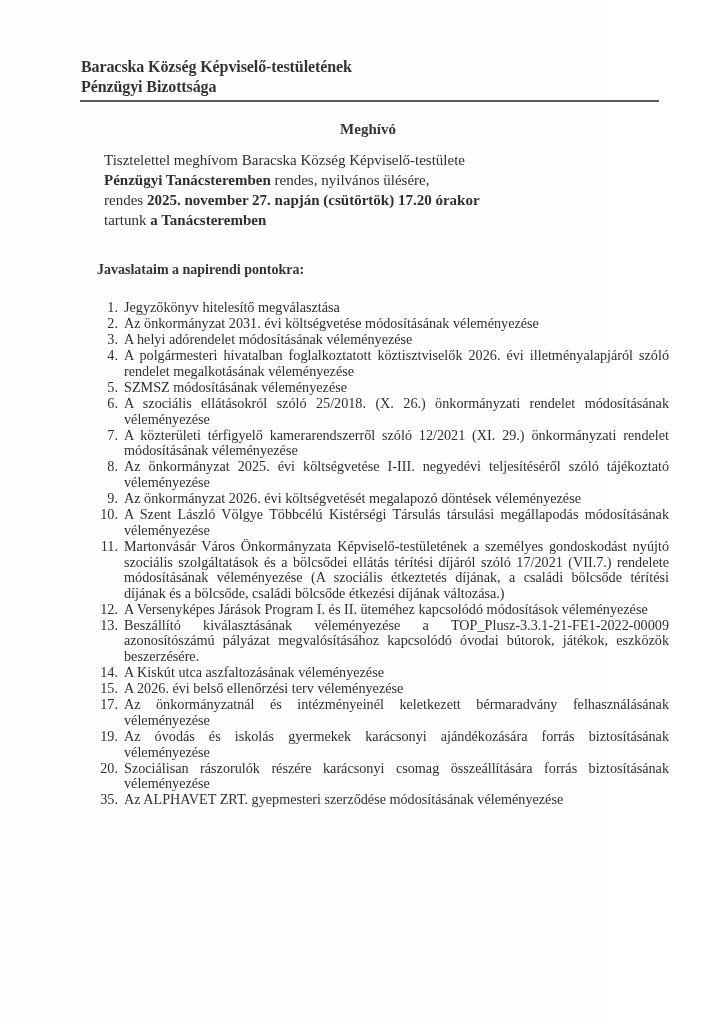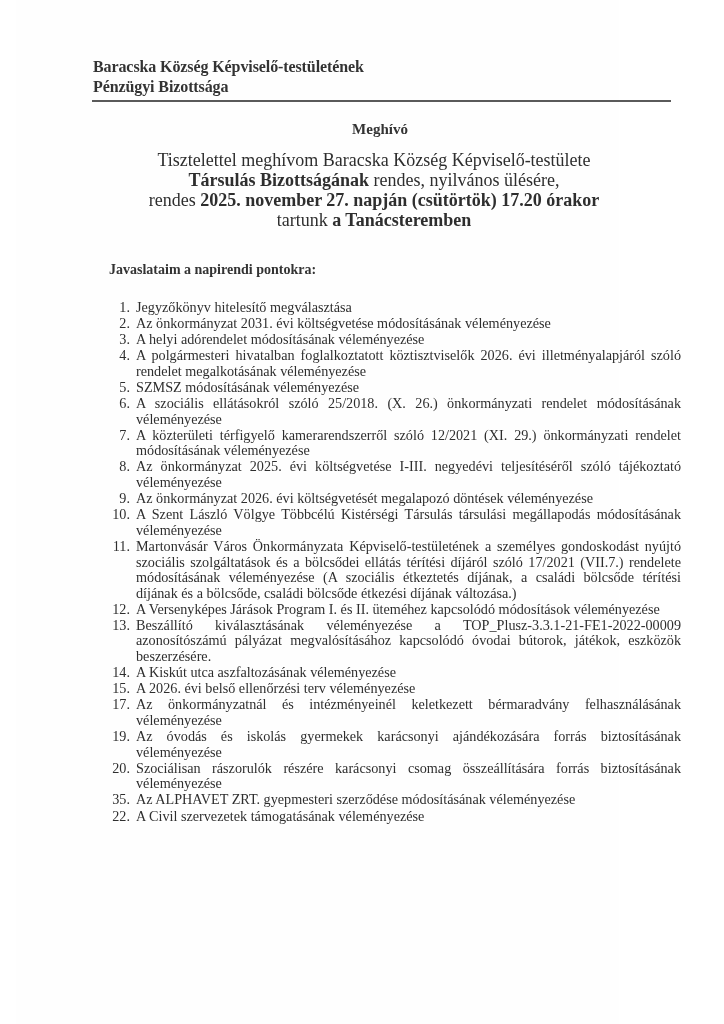--- a/index.html
+++ b/index.html
@@ -10,21 +10,21 @@
     body {
       width: 724px;
       height: 1024px;
       position: relative;
       overflow: hidden;
       font-family: "Liberation Serif", "DejaVu Serif", serif;
       color: #2a2a2a;
     }
     .page {
       position: absolute;
-      left: 16px; top: 0;
+      left: 4px; top: 0;
       width: 603px; height: 1024px;
       background: #fefefe;
     }
     .org-header {
       position: absolute;
       left: 77px;
       top: 57px;
       font-weight: bold;
       font-size: 16px;
       line-height: 20px;
@@ -50,22 +50,22 @@
       font-size: 15px;
       line-height: 20px;
       color: #333;
       padding-left: 2px;
     }
     .intro {
       position: absolute;
       left: 100px;
       width: 516px;
       top: 150px;
-      text-align: center;
-      font-size: 18px;
+      text-align: left;
+      font-size: 15px;
       line-height: 20px;
       color: #2e2e2e;
     }
     .intro-line { display: block; white-space: nowrap; }
     .intro b { font-weight: bold; }
     .agenda-heading {
       position: absolute;
       left: 77px;
       top: 261px;
       font-weight: bold;
@@ -112,21 +112,21 @@
     <span class="org-line">Baracska Község Képviselő-testületének</span>
     <span class="org-line">Pénzügyi Bizottsága</span>
   </div>
 
   <div class="rule"></div>
 
   <div class="title">Meghívó</div>
 
   <div class="intro">
     <span class="intro-line">Tisztelettel meghívom Baracska Község Képviselő-testülete</span>
-    <span class="intro-line"><b>Társulás Bizottságának</b><span> rendes, nyilvános ülésére,</span></span>
+    <span class="intro-line"><b>Pénzügyi Tanácsteremben</b><span> rendes, nyilvános ülésére,</span></span>
     <span class="intro-line"><span>rendes </span><b>2025. november 27. napján (csütörtök) 17.20 órakor</b></span>
     <span class="intro-line"><span>tartunk </span><b>a Tanácsteremben</b></span>
   </div>
 
   <div class="agenda-heading">Javaslataim a napirendi pontokra:</div>
 
   <ol class="agenda" id="agenda-list">
       <li class="agenda-item">
         <span class="item-num">1.</span>
         <span class="item-text">Jegyzőkönyv hitelesítő megválasztása</span>
@@ -196,19 +196,15 @@
         <span class="item-text">Az óvodás és iskolás gyermekek karácsonyi ajándékozására forrás biztosításának véleményezése</span>
       </li>
       <li class="agenda-item">
         <span class="item-num">20.</span>
         <span class="item-text">Szociálisan rászorulók részére karácsonyi csomag összeállítására forrás biztosításának véleményezése</span>
       </li>
       <li class="agenda-item">
         <span class="item-num">35.</span>
         <span class="item-text">Az ALPHAVET ZRT. gyepmesteri szerződése módosításának véleményezése</span>
       </li>
-      <li class="agenda-item">
-        <span class="item-num">22.</span>
-        <span class="item-text">A Civil szervezetek támogatásának véleményezése</span>
-      </li>
     </ol>
 
 </div>
 
 </body></html>

